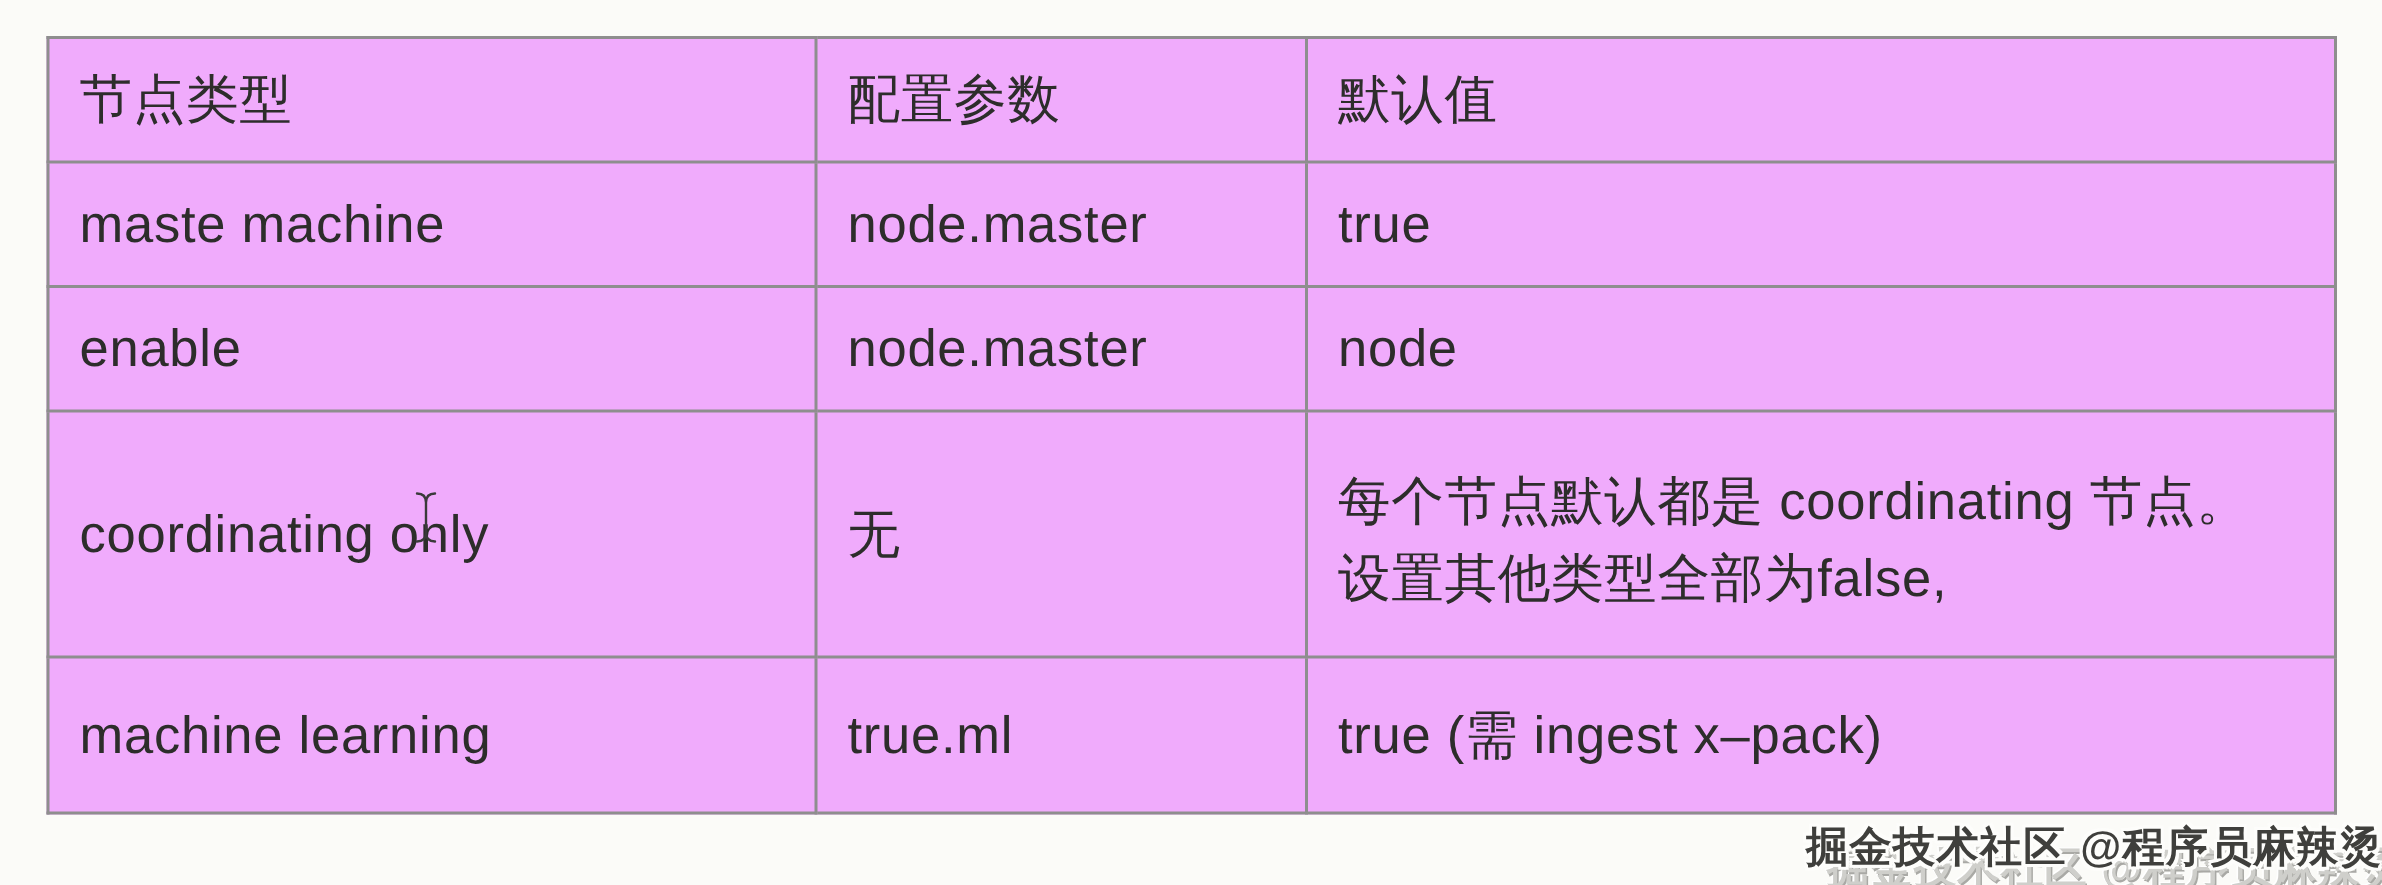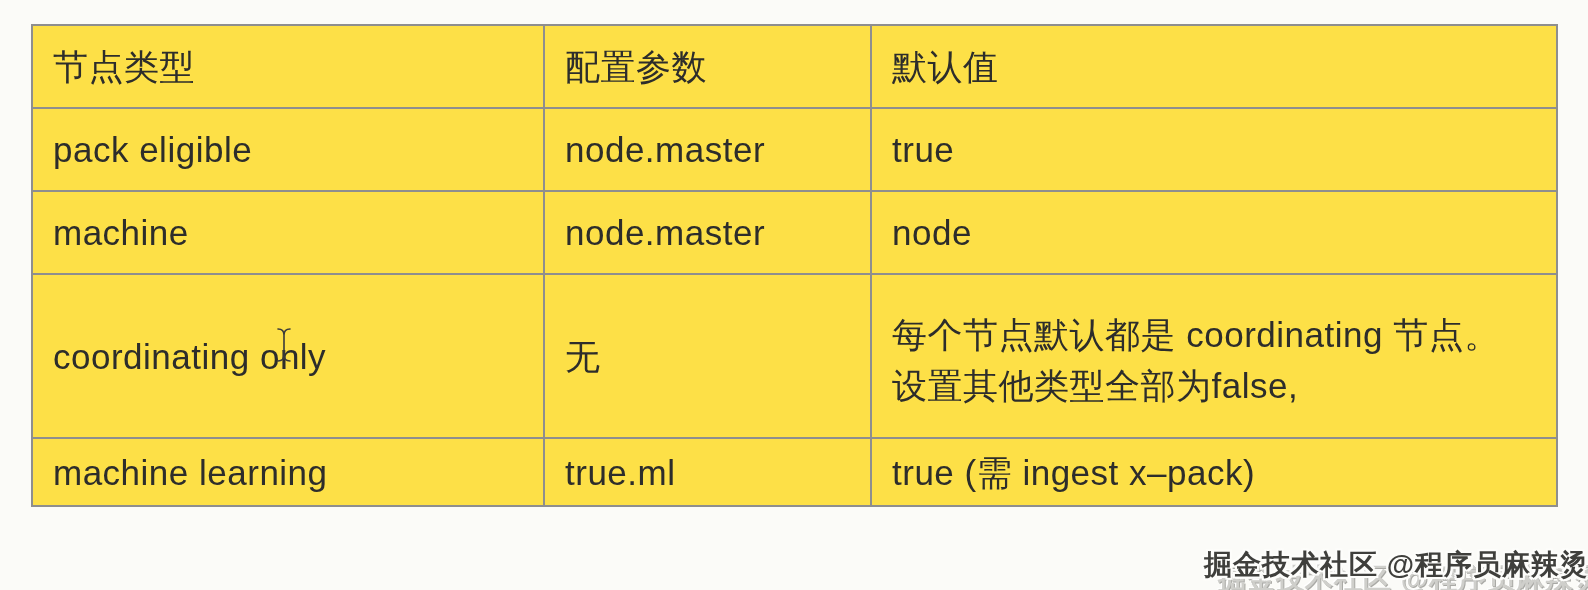--- a/index.html
+++ b/index.html
@@ -15,40 +15,40 @@
     font-family: "Liberation Sans", "DejaVu Sans", sans-serif;
     color: #2d2d2b;
   }
   .node-table {
     position: absolute;
     left: 31px;
     top: 24px;
     width: 1525px;
     border-collapse: collapse;
     table-layout: fixed;
-    background: #fde047;
+    background: #f0abfc;
   }
   .node-table col.c1 { width: 512px; }
   .node-table col.c2 { width: 327px; }
   .node-table col.c3 { width: 686px; }
   .node-table td, .node-table th {
     border: 2px solid #8e8e8e;
     padding: 0 18px 0 20px;
     font-size: 35px;
     font-weight: 400;
     text-align: left;
     vertical-align: middle;
     letter-spacing: 0.5px;
     line-height: 1.4;
     overflow: hidden;
   }
   .node-table tr.hdr    { height: 83px; }
   .node-table tr.r-std  { height: 83px; }
   .node-table tr.r-tall { height: 164px; }
-  .node-table tr.r-last { height: 68px; }
+  .node-table tr.r-last { height: 104px; }
   .node-table td.multiline {
     white-space: pre-line;
     line-height: 1.45;
     padding-top: 10px;
     padding-bottom: 0;
   }
   
   .text-cursor {
     position: absolute;
     left: 276px;
@@ -93,26 +93,26 @@
       <col class="c2">
       <col class="c3">
     </colgroup>
   <tbody>
     <tr class="hdr">
       <td>节点类型</td>
       <td>配置参数</td>
       <td>默认值</td>
     </tr>
     <tr class="r-std">
-      <td>pack eligible</td>
+      <td>maste machine</td>
       <td>node.master</td>
       <td>true</td>
     </tr>
     <tr class="r-std">
-      <td>machine</td>
+      <td>enable</td>
       <td>node.master</td>
       <td>node</td>
     </tr>
     <tr class="r-tall">
       <td>coordinating only</td>
       <td>无</td>
       <td class="multiline">每个节点默认都是 coordinating 节点。
 设置其他类型全部为false,</td>
     </tr>
     <tr class="r-last">

